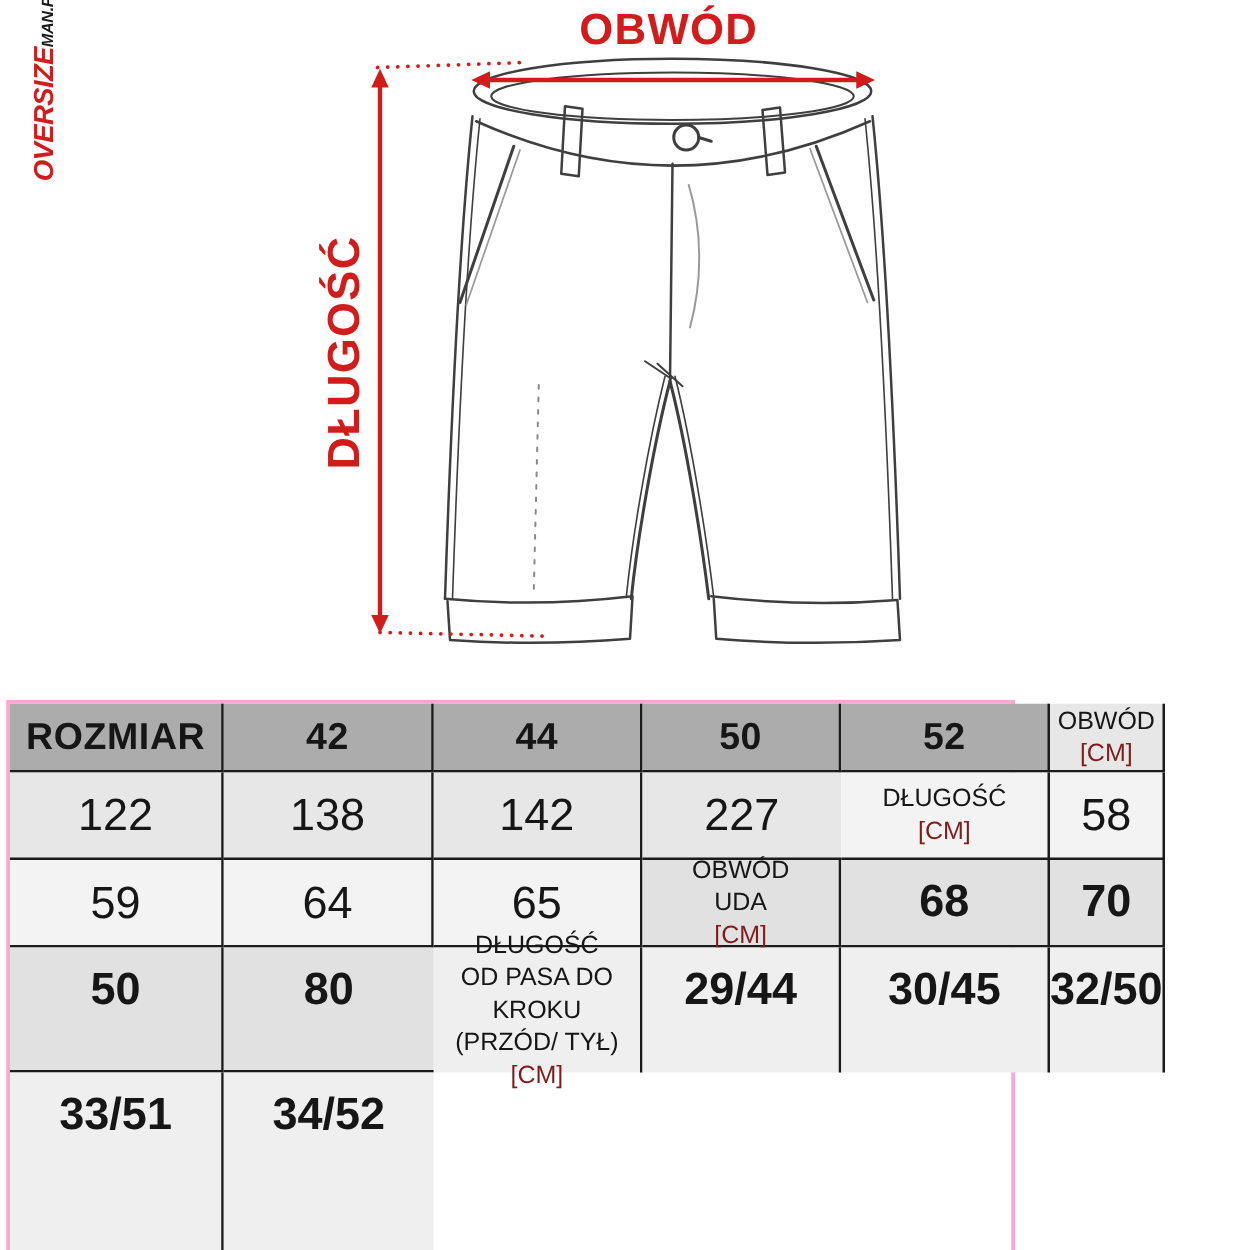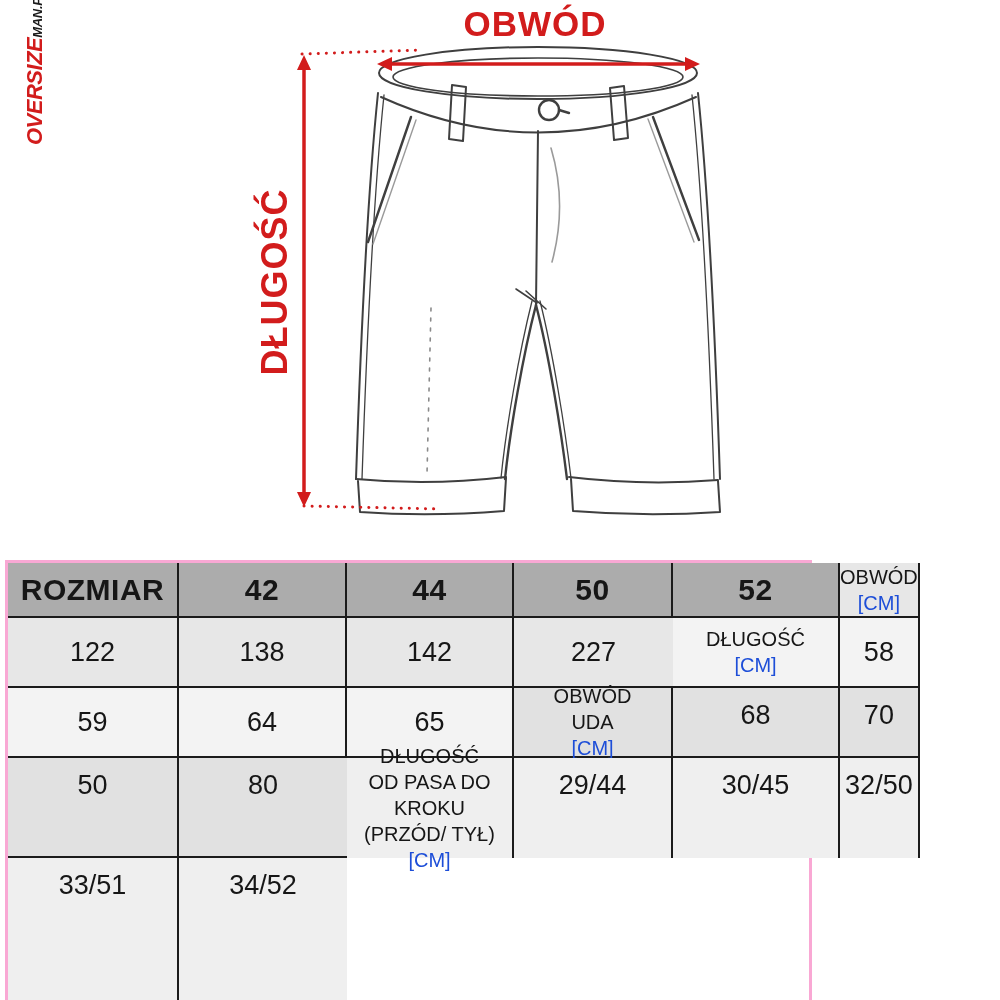--- a/index.html
+++ b/index.html
@@ -35,26 +35,26 @@
     color:#161616; text-align:center; }
   .cell.lastcol { border-right:none; }
   .cell.lastrow { border-bottom:none; }
 
   .row-h { background:#acacac; font-size:30px; font-weight:700; letter-spacing:0.5px; }
   .row-a { background:#e7e7e7; }
   .row-b { background:#f3f3f3; }
   .row-c { background:#e1e1e1; }
   .row-d { background:#efefef; }
 
-  .val { font-size:27px; font-weight:400; }
-  .val.topalign { align-items:flex-start; padding-top:12px; }
+  .val { font-size:36px; font-weight:400; }
+  .val.topalign { align-items:flex-start; padding-top:12px;font-weight:bold; }
 
   .lab { font-size:20px; line-height:26px; }
   .lab .lines { display:flex; flex-direction:column; align-items:center; }
-  .unit { color:#1d4ed8; }
+  .unit { color:#7f1d1d; }
 </style>
 </head>
 <body>
 
 <div class="page">
 
   <div class="diagram">
 
     <svg class="sketch" width="1000" height="528" viewBox="0 0 1000 528">
       <g stroke="#3f3f3f" stroke-width="2" fill="none" stroke-linecap="round">

